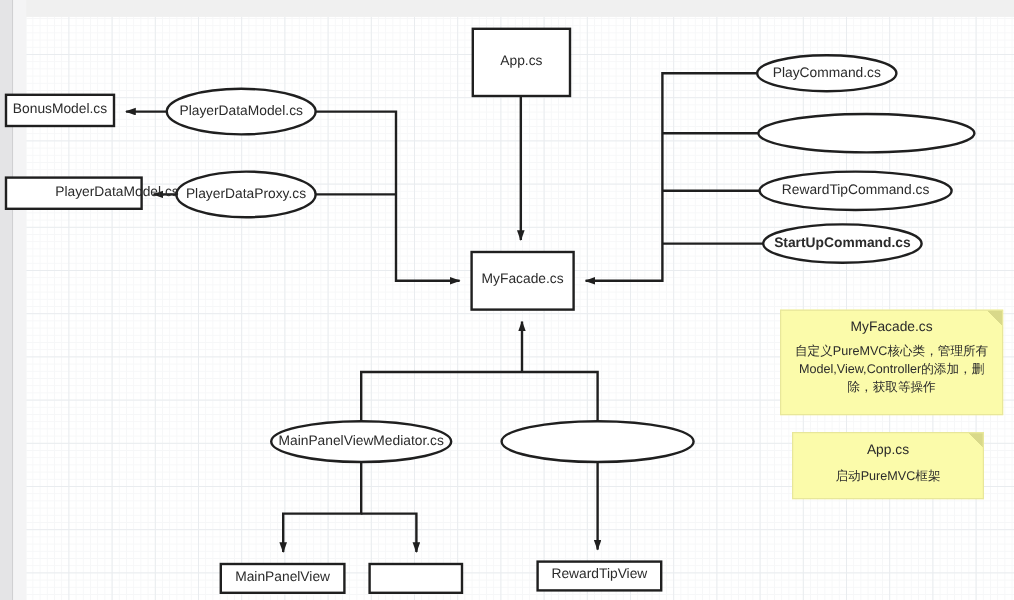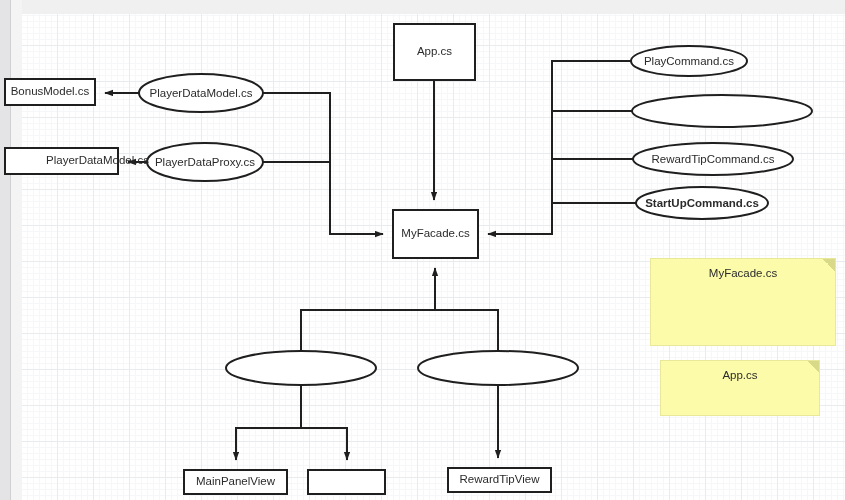--- a/index.html
+++ b/index.html
@@ -116,24 +116,27 @@
   <div class="abs node-label" style="left:393px;top:227px;width:85px;">MyFacade.cs</div>
   <div class="abs node-label" style="left:184px;top:475px;width:103px;text-align:center;">MainPanelView</div>
   <div class="abs node-label" style="left:308px;top:502px;width:77px;">BonusIem</div>
   <div class="abs node-label" style="left:448px;top:473px;width:103px;">RewardTipView</div>
 
   <div class="abs node-label" style="left:139px;top:87px;width:124px;">PlayerDataModel.cs</div>
   <div class="abs node-label" style="left:147px;top:156px;width:116px;">PlayerDataProxy.cs</div>
   <div class="abs node-label" style="left:631px;top:55px;width:116px;">PlayCommand.cs</div>
   <div class="abs node-label" style="left:633px;top:153px;width:160px;text-align:center;">RewardTipCommand.cs</div>
   <div class="abs node-label" style="left:636px;top:197px;width:132px;font-weight:bold;">StartUpCommand.cs</div>
+  <div class="abs node-label" style="left:226px;top:362px;width:150px;">MainPanelViewMediator.cs</div>
 
   <div class="note" style="left:650px;top:258px;width:186px;height:88px;">
     <div class="fold"></div>
     <div class="note-title">MyFacade.cs</div>
+    <div class="note-body">自定义PureMVC核心类，管理所有Model,View,Controller的添加，删除，获取等操作</div>
   </div>
 
   <div class="note" style="left:660px;top:360px;width:160px;height:56px;">
     <div class="fold"></div>
     <div class="note-title">App.cs</div>
+    <div class="note-body single">启动PureMVC框架</div>
   </div>
 
 </div>
 
 </body></html>

